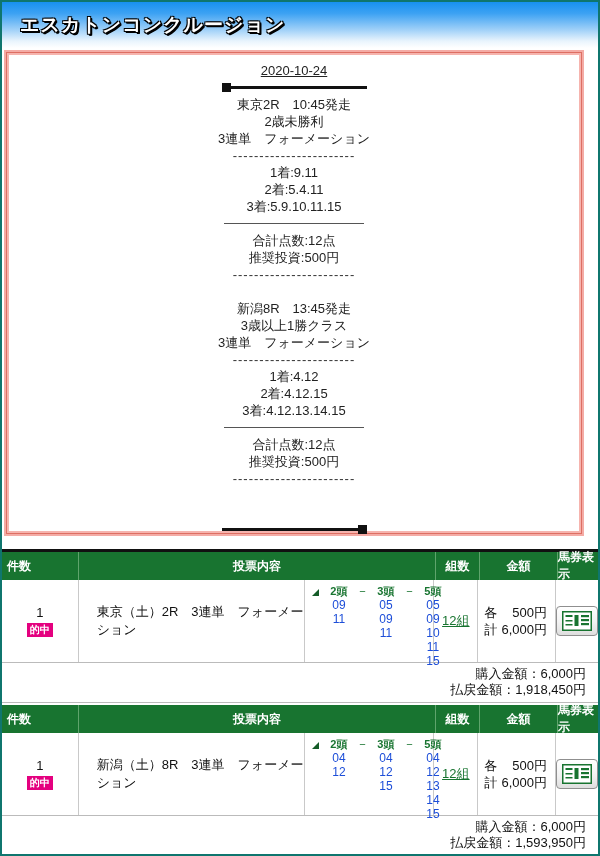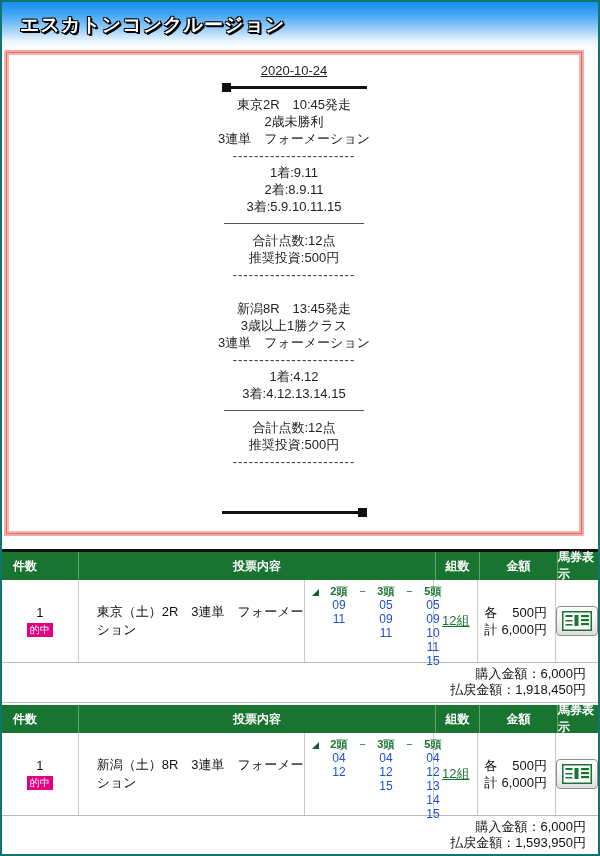--- a/index.html
+++ b/index.html
@@ -42,28 +42,28 @@
   .vote-table { width:100%; }
   .vote-table.second { margin-top:2px; }
   .thead { display:flex; background:#187430; color:#fff; height:28px; align-items:stretch; font-size:12px; font-weight:bold; }
   .th { display:flex; align-items:center; justify-content:center; }
   .th + .th { border-left:1px solid #5fa46c; }
   .c1 { width:76px; }
   .c2 { width:357px; }
   .c3 { width:44px; }
   .c4 { width:78px; }
   .c5 { flex:1; }
-  .th.c1 { justify-content:flex-start; padding-left:11px; }
+  .th.c1 { justify-content:flex-start; padding-left:5px; }
 
   .trow { display:flex; height:82px; align-items:stretch; font-size:13px; color:#111; }
   .td { display:flex; }
   .td + .td { border-left:1px solid #c9c9c9; }
   .td.c1 { flex-direction:column; align-items:center; justify-content:center; }
   .count-num { font-size:13px; }
-  .hit-badge { margin-top:3px; background:#e4007f; color:#fff; font-size:10px; font-weight:normal; padding:1px 3px; line-height:1.25; }
+  .hit-badge { margin-top:3px; background:#e4007f; color:#fff; font-size:10px; font-weight:bold; padding:1px 3px; line-height:1.25; }
   .td.c2 { padding:0; }
   .race-name { flex:1; display:flex; align-items:center; padding-left:18px; }
   .formation { width:129px; border-left:1px solid #c9c9c9; position:relative; padding-top:4px; }
   .tri { position:absolute; left:7px; top:9px; width:0; height:0; border-left:7px solid transparent; border-bottom:7px solid #145c28; }
   .f-grid { display:grid; grid-template-columns:33px 14px 33px 14px 33px; margin-left:17px; }
   .f-head { color:#187430; font-size:11px; font-weight:bold; line-height:14px; text-align:center; }
   .f-head .sep { color:#187430; font-weight:normal; }
   .f-nums { font-size:12px; line-height:14px; text-align:center; color:#1d4ed8; }
   .f-col div { height:14px; }
   .td.c3 { align-items:center; justify-content:center; }
@@ -89,32 +89,33 @@
 
   <div class="note">
     <div>
         <div class="nl nl-date">2020-10-24</div>
         <div class="nl nl-open"><span class="sq"></span><span class="bar"></span></div>
         <div class="nl nl-text">東京2R　10:45発走</div>
         <div class="nl nl-text">2歳未勝利</div>
         <div class="nl nl-text">3連単　フォーメーション</div>
         <div class="nl nl-dash">-----------------------</div>
         <div class="nl nl-text">1着:9.11</div>
-        <div class="nl nl-text">2着:8.9.11</div>
+        <div class="nl nl-text">2着:5.4.11</div>
         <div class="nl nl-text">3着:5.9.10.11.15</div>
         <div class="nl nl-rule"><span class="thin"></span></div>
         <div class="nl nl-text">合計点数:12点</div>
         <div class="nl nl-text">推奨投資:500円</div>
         <div class="nl nl-dash">-----------------------</div>
         <div class="nl nl-blank"></div>
         <div class="nl nl-text">新潟8R　13:45発走</div>
         <div class="nl nl-text">3歳以上1勝クラス</div>
         <div class="nl nl-text">3連単　フォーメーション</div>
         <div class="nl nl-dash">-----------------------</div>
         <div class="nl nl-text">1着:4.12</div>
+        <div class="nl nl-text">2着:4.12.15</div>
         <div class="nl nl-text">3着:4.12.13.14.15</div>
         <div class="nl nl-rule"><span class="thin"></span></div>
         <div class="nl nl-text">合計点数:12点</div>
         <div class="nl nl-text">推奨投資:500円</div>
         <div class="nl nl-dash">-----------------------</div>
         <div class="nl nl-blank"></div>
         <div class="nl nl-blank"></div>
         <div class="nl nl-close"><span class="bar"></span><span class="sq"></span></div>
       </div>
   </div>

